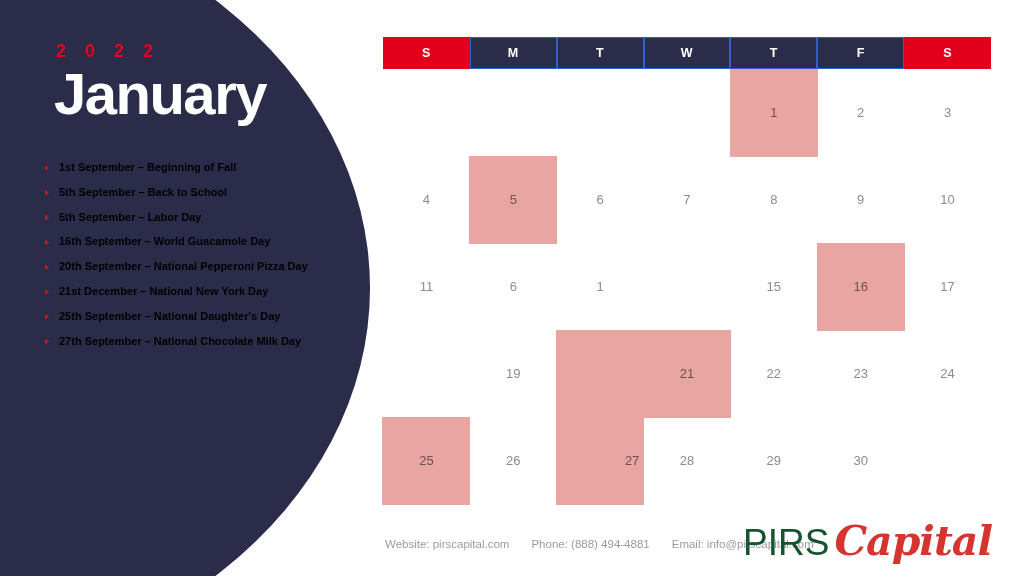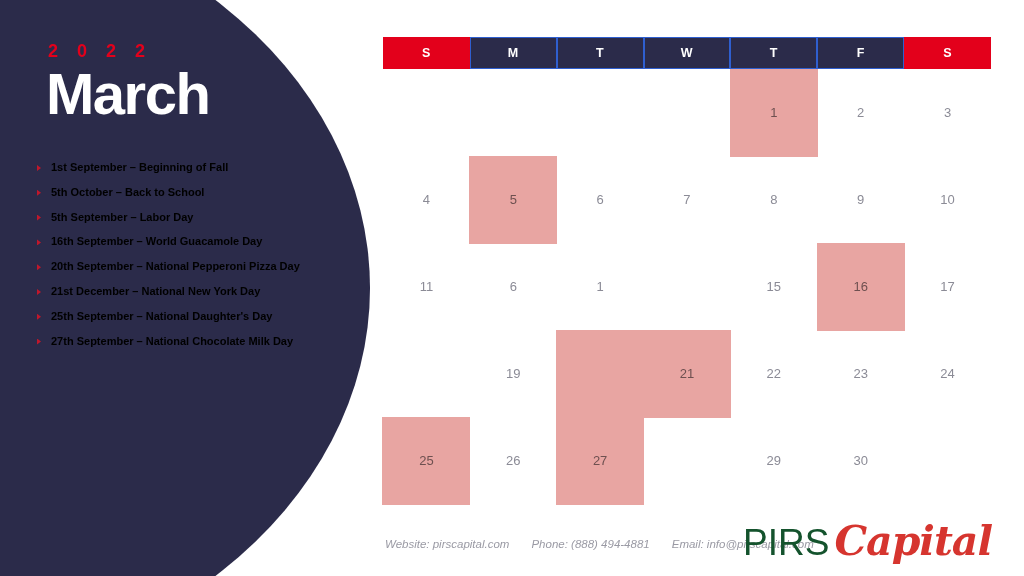--- a/index.html
+++ b/index.html
@@ -39,21 +39,21 @@
     position: absolute;
     left: 0;
     top: 0;
     width: 150px;
     height: 576px;
     background: #2b2b4a;
     z-index: 1;
   }
   .sidebar-content {
     position: absolute;
-    left: 8px;
+    left: 16px;
     top: 0;
     width: 360px;
     height: 576px;
     z-index: 3;
   }
 
   .year-label {
     position: absolute;
     left: 40px;
     top: 41px;
@@ -160,21 +160,20 @@
   }
 
   
   .footer-contact {
     position: absolute;
     left: 385px;
     top: 538px;
     display: flex;
     gap: 22px;
     z-index: 2;
-    font-style: italic;
   }
   .footer-contact span {
     font-size: 11.5px;
     color: #9a9aa4;
     white-space: nowrap;
   }
   .logo {
     position: absolute;
     right: 32px;
     top: 517px;
@@ -202,24 +201,24 @@
 </head>
 <body>
 
 <div id="slide">
 
   <div class="sidebar-fill"></div>
   <div class="sidebar-shape"></div>
 
   <div class="sidebar-content">
     <div class="year-label">2 0 2 2</div>
-    <div class="month-title">March</div>
+    <div class="month-title">January</div>
     <ul class="events" id="events-list">
         <li>1st September – Beginning of Fall</li>
-        <li>5th October – Back to School</li>
+        <li>5th September – Back to School</li>
         <li>5th September – Labor Day</li>
         <li>16th September – World Guacamole Day</li>
         <li>20th September – National Pepperoni Pizza Day</li>
         <li>21st December – National New York Day</li>
         <li>25th September – National Daughter's Day</li>
         <li>27th September – National Chocolate Milk Day</li>
       </ul>
   </div>
 
   <div class="calendar">
@@ -256,21 +255,22 @@
         <div class="day-cell" style="left: 347.429px; top: 174px;">15</div>
         <div class="day-cell marked" style="left: 434.286px; top: 174px;">16</div>
         <div class="day-cell" style="left: 521.143px; top: 174px;">17</div>
         <div class="day-cell" style="left: 86.8571px; top: 261px;">19</div>
         <div class="day-cell marked" style="left: 260.571px; top: 261px;">21</div>
         <div class="day-cell" style="left: 347.429px; top: 261px;">22</div>
         <div class="day-cell" style="left: 434.286px; top: 261px;">23</div>
         <div class="day-cell" style="left: 521.143px; top: 261px;">24</div>
         <div class="day-cell marked" style="left: 0px; top: 348px;">25</div>
         <div class="day-cell" style="left: 86.8571px; top: 348px;">26</div>
-        <div class="day-cell marked" style="left: 173.714px; top: 348px;">27</div>
+        <div class="day-cell marked" style="left: 173.714px; top: 348px; padding-left: 32px;">27</div>
+        <div class="day-cell" style="left: 260.571px; top: 348px;">28</div>
         <div class="day-cell" style="left: 347.429px; top: 348px;">29</div>
         <div class="day-cell" style="left: 434.286px; top: 348px;">30</div>
       </div>
   </div>
 
   <div class="footer-contact">
     <span>Website: pirscapital.com</span>
     <span>Phone: (888) 494-4881</span>
     <span>Email: info@pirscapital.com</span>
   </div>

